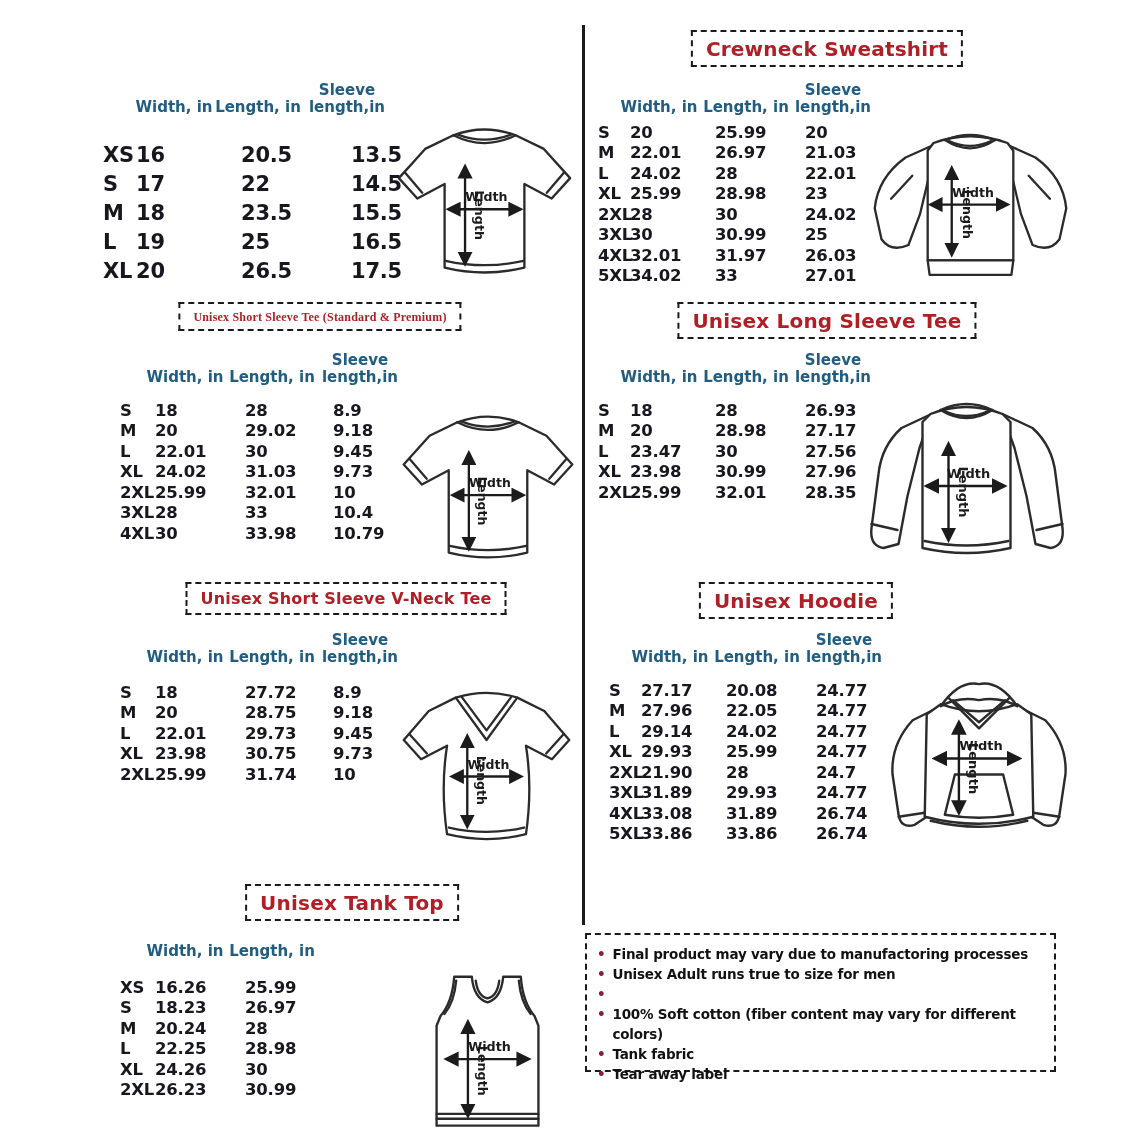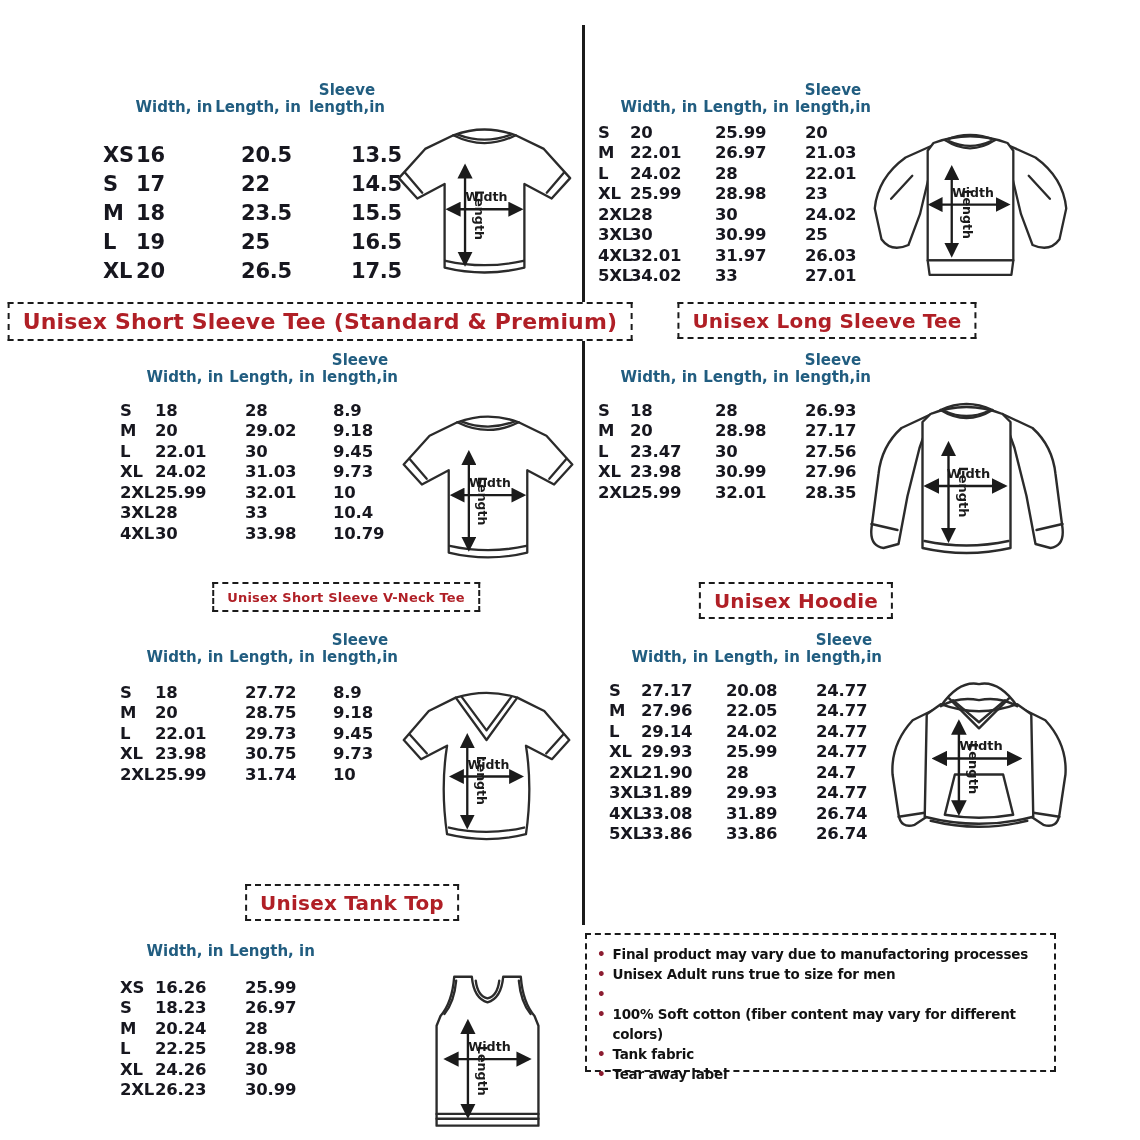--- a/index.html
+++ b/index.html
@@ -9,22 +9,22 @@
     overflow:hidden;
   }
   .divider{position:absolute;left:582px;top:25px;width:3px;height:900px;background:#1b1b1b;}
   .panel{position:absolute;}
   .title{
     position:absolute;top:0;transform:translateX(-50%);
     border:2px dashed #1b1b1b;background:#fff;
     color:#b01f26;font-weight:bold;font-size:20px;line-height:1;
     padding:7px 13px 6px;white-space:nowrap;letter-spacing:.2px;
   }
-  .title.md{font-size:13px;}
-  .title.sm{font-size:22px;}
+  .title.md{font-size:16px;}
+  .title.sm{font-size:12px;font-family:Liberation Serif, serif;}
   .hdrs{position:absolute;}
   .hdrs .h{
     position:absolute;bottom:0;transform:translateX(-50%);
     color:#215d80;font-weight:bold;font-size:15px;line-height:1.12;
     text-align:center;white-space:pre-line;
   }
   .rows{position:absolute;}
   .row{display:grid;align-items:center;}
   .row span{font-weight:bold;letter-spacing:-.2px;}
   .kids .row{grid-template-columns:33px 105px 110px 70px;height:29px;font-size:21px;}
@@ -106,20 +106,21 @@
     <path class="ln" d="M13,64 L31,85"></path>
     <line x1="58" y1="102" x2="132" y2="102" marker-start="url(#ah)" marker-end="url(#ah)"></line>
     <line x1="75" y1="58" x2="75" y2="158" marker-start="url(#ah)" marker-end="url(#ah)"></line>
     <text x="97" y="94" text-anchor="middle">Width</text>
     <text x="89" y="112" text-anchor="middle" transform="rotate(90 89 108)">Length</text>
   </svg>
 </section>
 
 
 <section class="panel" style="left:585px;top:30px;width:525px;height:270px">
+  <div class="title" style="left:242px">Crewneck Sweatshirt</div>
   <div class="hdrs" style="left:0;top:48px;width:100%;height:38px">
     <span class="h" style="left:74px">Width, in</span>
     <span class="h" style="left:161px">Length, in</span>
     <span class="h" style="left:248px">Sleeve
 length,in</span>
   </div>
   <div class="rows rcol" style="left:13px;top:92px">
       <div class="row">
         <span>S</span>
         <span>20</span>

